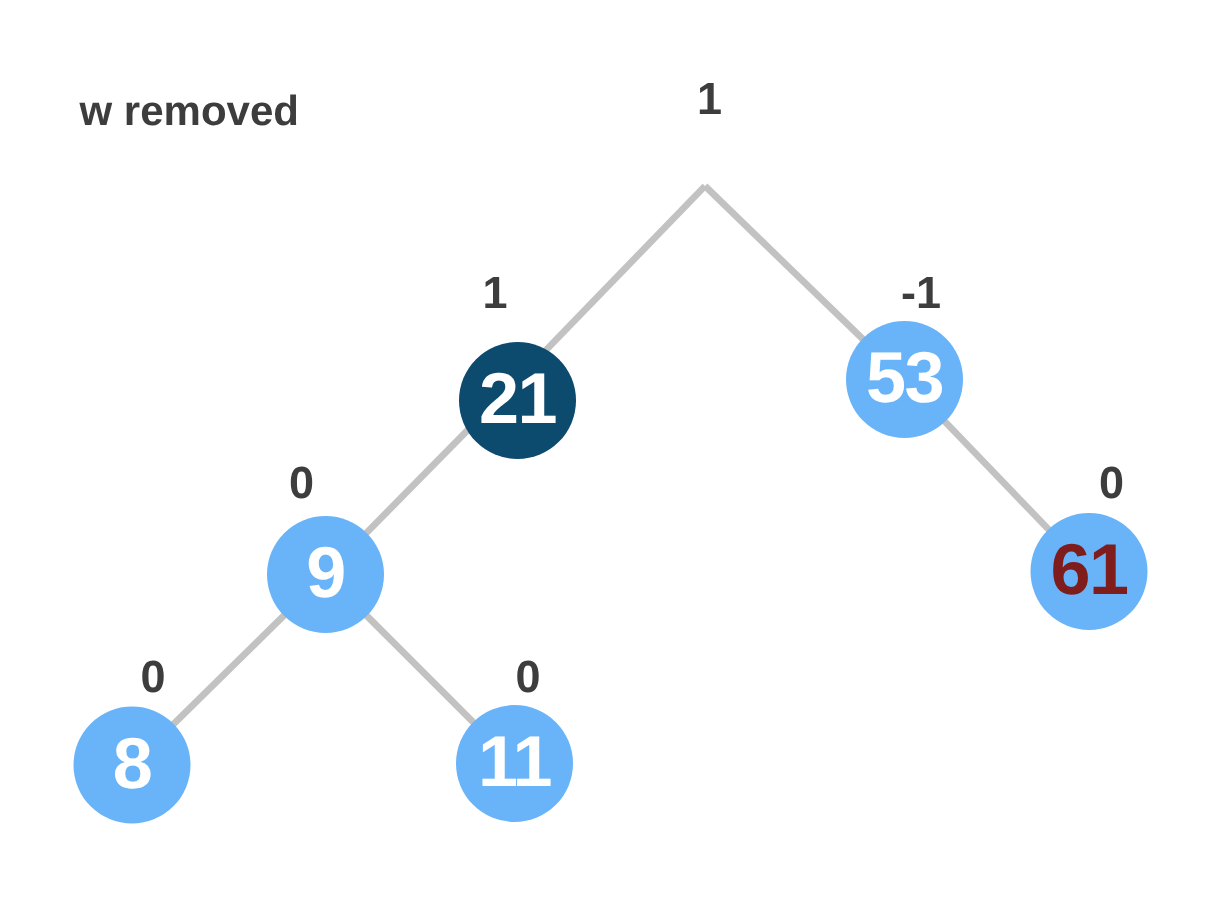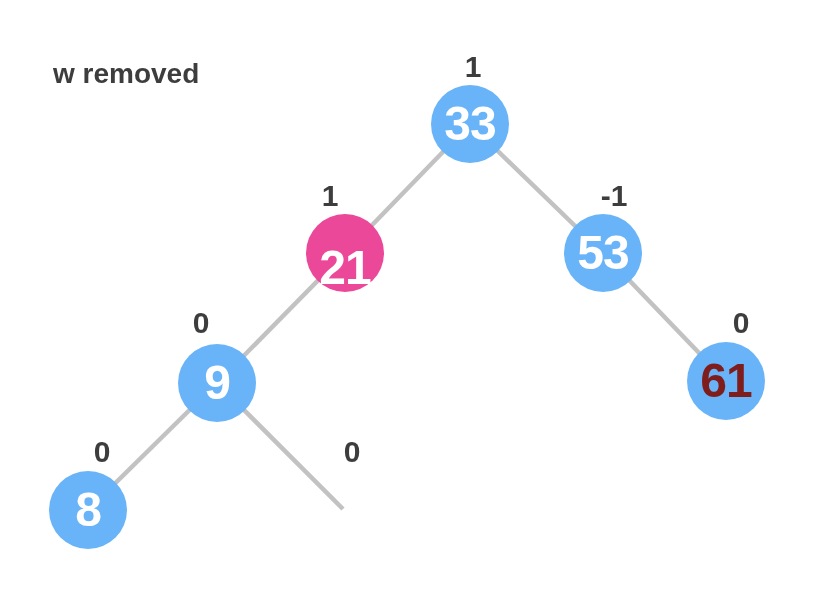--- a/index.html
+++ b/index.html
@@ -68,39 +68,39 @@
   <div class="annotation" style="left: 53px; top: 58px; font-size: 28px; color: rgb(61, 61, 61);">w removed</div>
   <svg id="edges-layer" xmlns="http://www.w3.org/2000/svg" viewBox="0 0 816 598">
       <line x1="470" y1="124" x2="345" y2="253" stroke="#c2c2c2" stroke-width="4.5"></line>
       <line x1="470" y1="124" x2="603" y2="253" stroke="#c2c2c2" stroke-width="4.5"></line>
       <line x1="345" y1="253" x2="217" y2="383" stroke="#c2c2c2" stroke-width="4.5"></line>
       <line x1="603" y1="253" x2="726" y2="381" stroke="#c2c2c2" stroke-width="4.5"></line>
       <line x1="217" y1="383" x2="88" y2="510" stroke="#c2c2c2" stroke-width="4.5"></line>
       <line x1="217" y1="383" x2="343" y2="509" stroke="#c2c2c2" stroke-width="4.5"></line>
     </svg>
   <div id="nodes-layer">
-      <div class="tree-node" style="left: 470px; top: 124px; width: 78px; height: 78px; background: rgb(105, 180, 248);">
-        <span class="node-value" style="font-size: 48px; color: rgb(255, 255, 255);">33</span>
-      </div>
       <div class="balance-label" style="left: 473px; top: 67px; font-size: 30px; color: rgb(61, 61, 61);">1</div>
-      <div class="tree-node" style="left: 345px; top: 253px; width: 78px; height: 78px; background: #ec4899; align-items: flex-end;">
+      <div class="tree-node" style="left: 345px; top: 267px; width: 78px; height: 78px; background: #0c4a6e;">
         <span class="node-value" style="font-size: 48px; color: rgb(255, 255, 255);">21</span>
       </div>
       <div class="balance-label" style="left: 330px; top: 196px; font-size: 30px; color: rgb(61, 61, 61);">1</div>
       <div class="tree-node" style="left: 603px; top: 253px; width: 78px; height: 78px; background: rgb(105, 180, 248);">
         <span class="node-value" style="font-size: 48px; color: rgb(255, 255, 255);">53</span>
       </div>
       <div class="balance-label" style="left: 614px; top: 196px; font-size: 30px; color: rgb(61, 61, 61);">-1</div>
       <div class="tree-node" style="left: 217px; top: 383px; width: 78px; height: 78px; background: rgb(105, 180, 248);">
         <span class="node-value" style="font-size: 48px; color: rgb(255, 255, 255);">9</span>
       </div>
       <div class="balance-label" style="left: 201px; top: 323px; font-size: 30px; color: rgb(61, 61, 61);">0</div>
       <div class="tree-node" style="left: 726px; top: 381px; width: 78px; height: 78px; background: rgb(105, 180, 248);">
         <span class="node-value" style="font-size: 48px; color: #7f1d1d;">61</span>
       </div>
       <div class="balance-label" style="left: 741px; top: 323px; font-size: 30px; color: rgb(61, 61, 61);">0</div>
       <div class="tree-node" style="left: 88px; top: 510px; width: 78px; height: 78px; background: rgb(105, 180, 248);">
         <span class="node-value" style="font-size: 48px; color: rgb(255, 255, 255);">8</span>
       </div>
       <div class="balance-label" style="left: 102px; top: 452px; font-size: 30px; color: rgb(61, 61, 61);">0</div>
+      <div class="tree-node" style="left: 343px; top: 509px; width: 78px; height: 78px; background: rgb(105, 180, 248);">
+        <span class="node-value" style="font-size: 48px; color: rgb(255, 255, 255);">11</span>
+      </div>
       <div class="balance-label" style="left: 352px; top: 452px; font-size: 30px; color: rgb(61, 61, 61);">0</div>
     </div>
 </div>
 
 </body></html>

